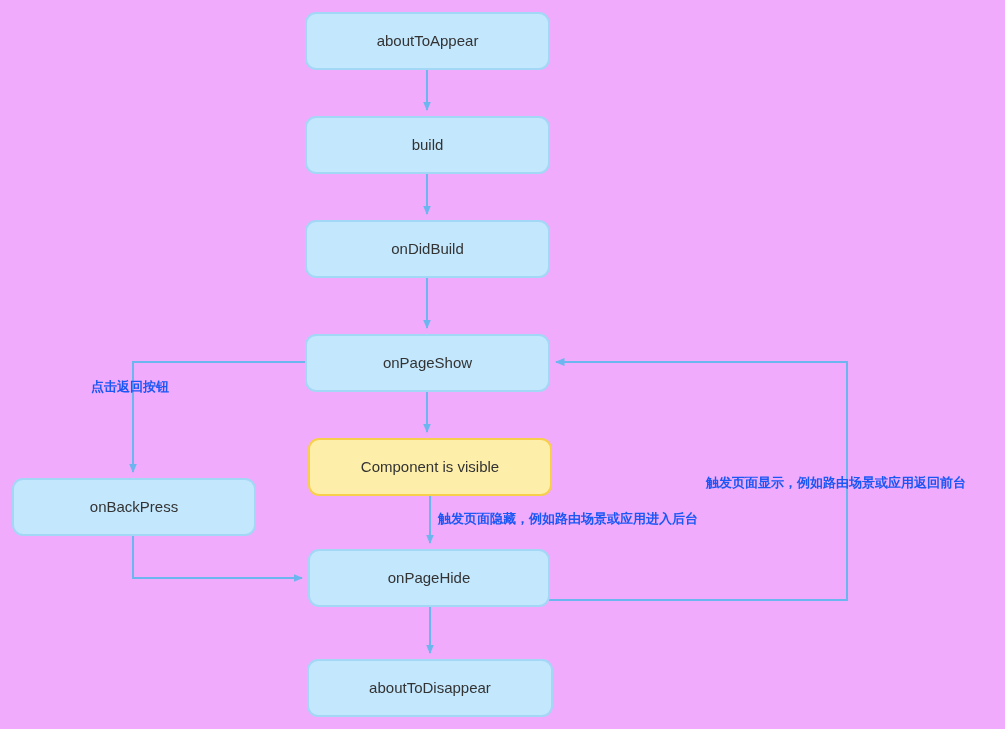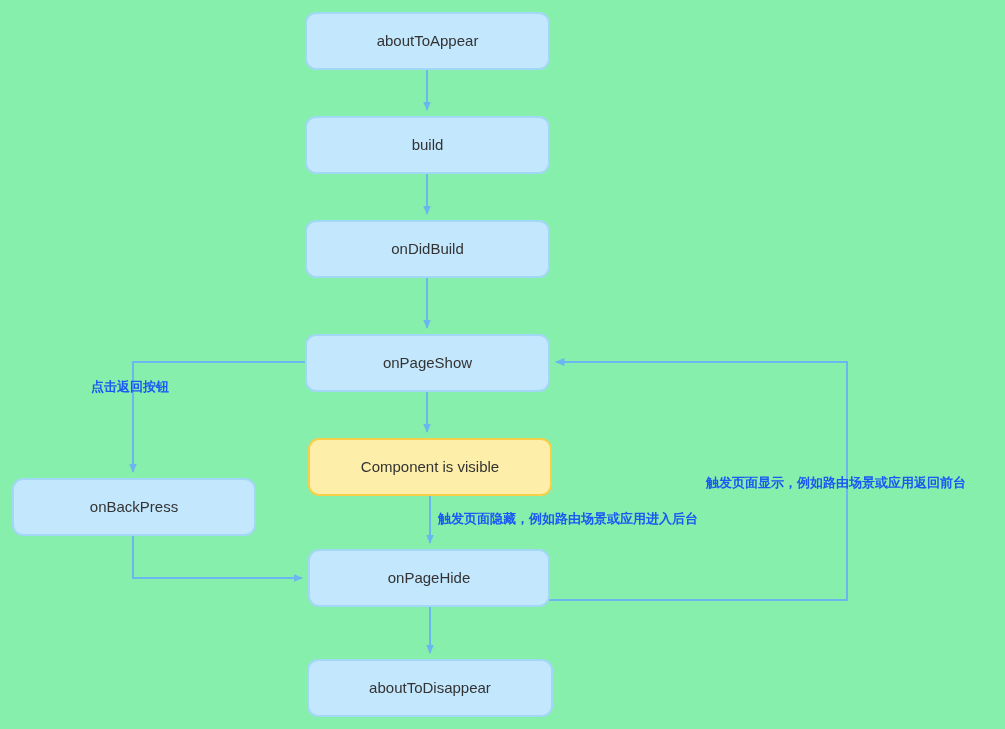--- a/index.html
+++ b/index.html
@@ -39,21 +39,21 @@
   .edge-label {
     font-family: "DejaVu Sans", sans-serif;
     font-size: 13px;
     font-weight: bold;
     fill: #1a57f5;
   }
 </style>
 </head>
 <body>
 
-<div id="canvas" style="background: #86efac;">
+<div id="canvas" style="background: #f0abfc;">
   <svg class="layer" xmlns="http://www.w3.org/2000/svg">
     <defs>
       <marker id="arrowhead" markerWidth="10" markerHeight="8" refX="8.5" refY="4" orient="auto" markerUnits="userSpaceOnUse">
         <path d="M 0 0 L 9.5 4 L 0 8 Z" fill="#6cb6f0"></path>
       </marker>
     </defs>
     <g id="edges-group">
         <path class="edge-path" d="M 427 69 L 427 110" stroke="#6cb6f0" marker-end="url(#arrowhead)"></path>
         <path class="edge-path" d="M 427 173 L 427 214" stroke="#6cb6f0" marker-end="url(#arrowhead)"></path>
         <path class="edge-path" d="M 427 277 L 427 328" stroke="#6cb6f0" marker-end="url(#arrowhead)"></path>

